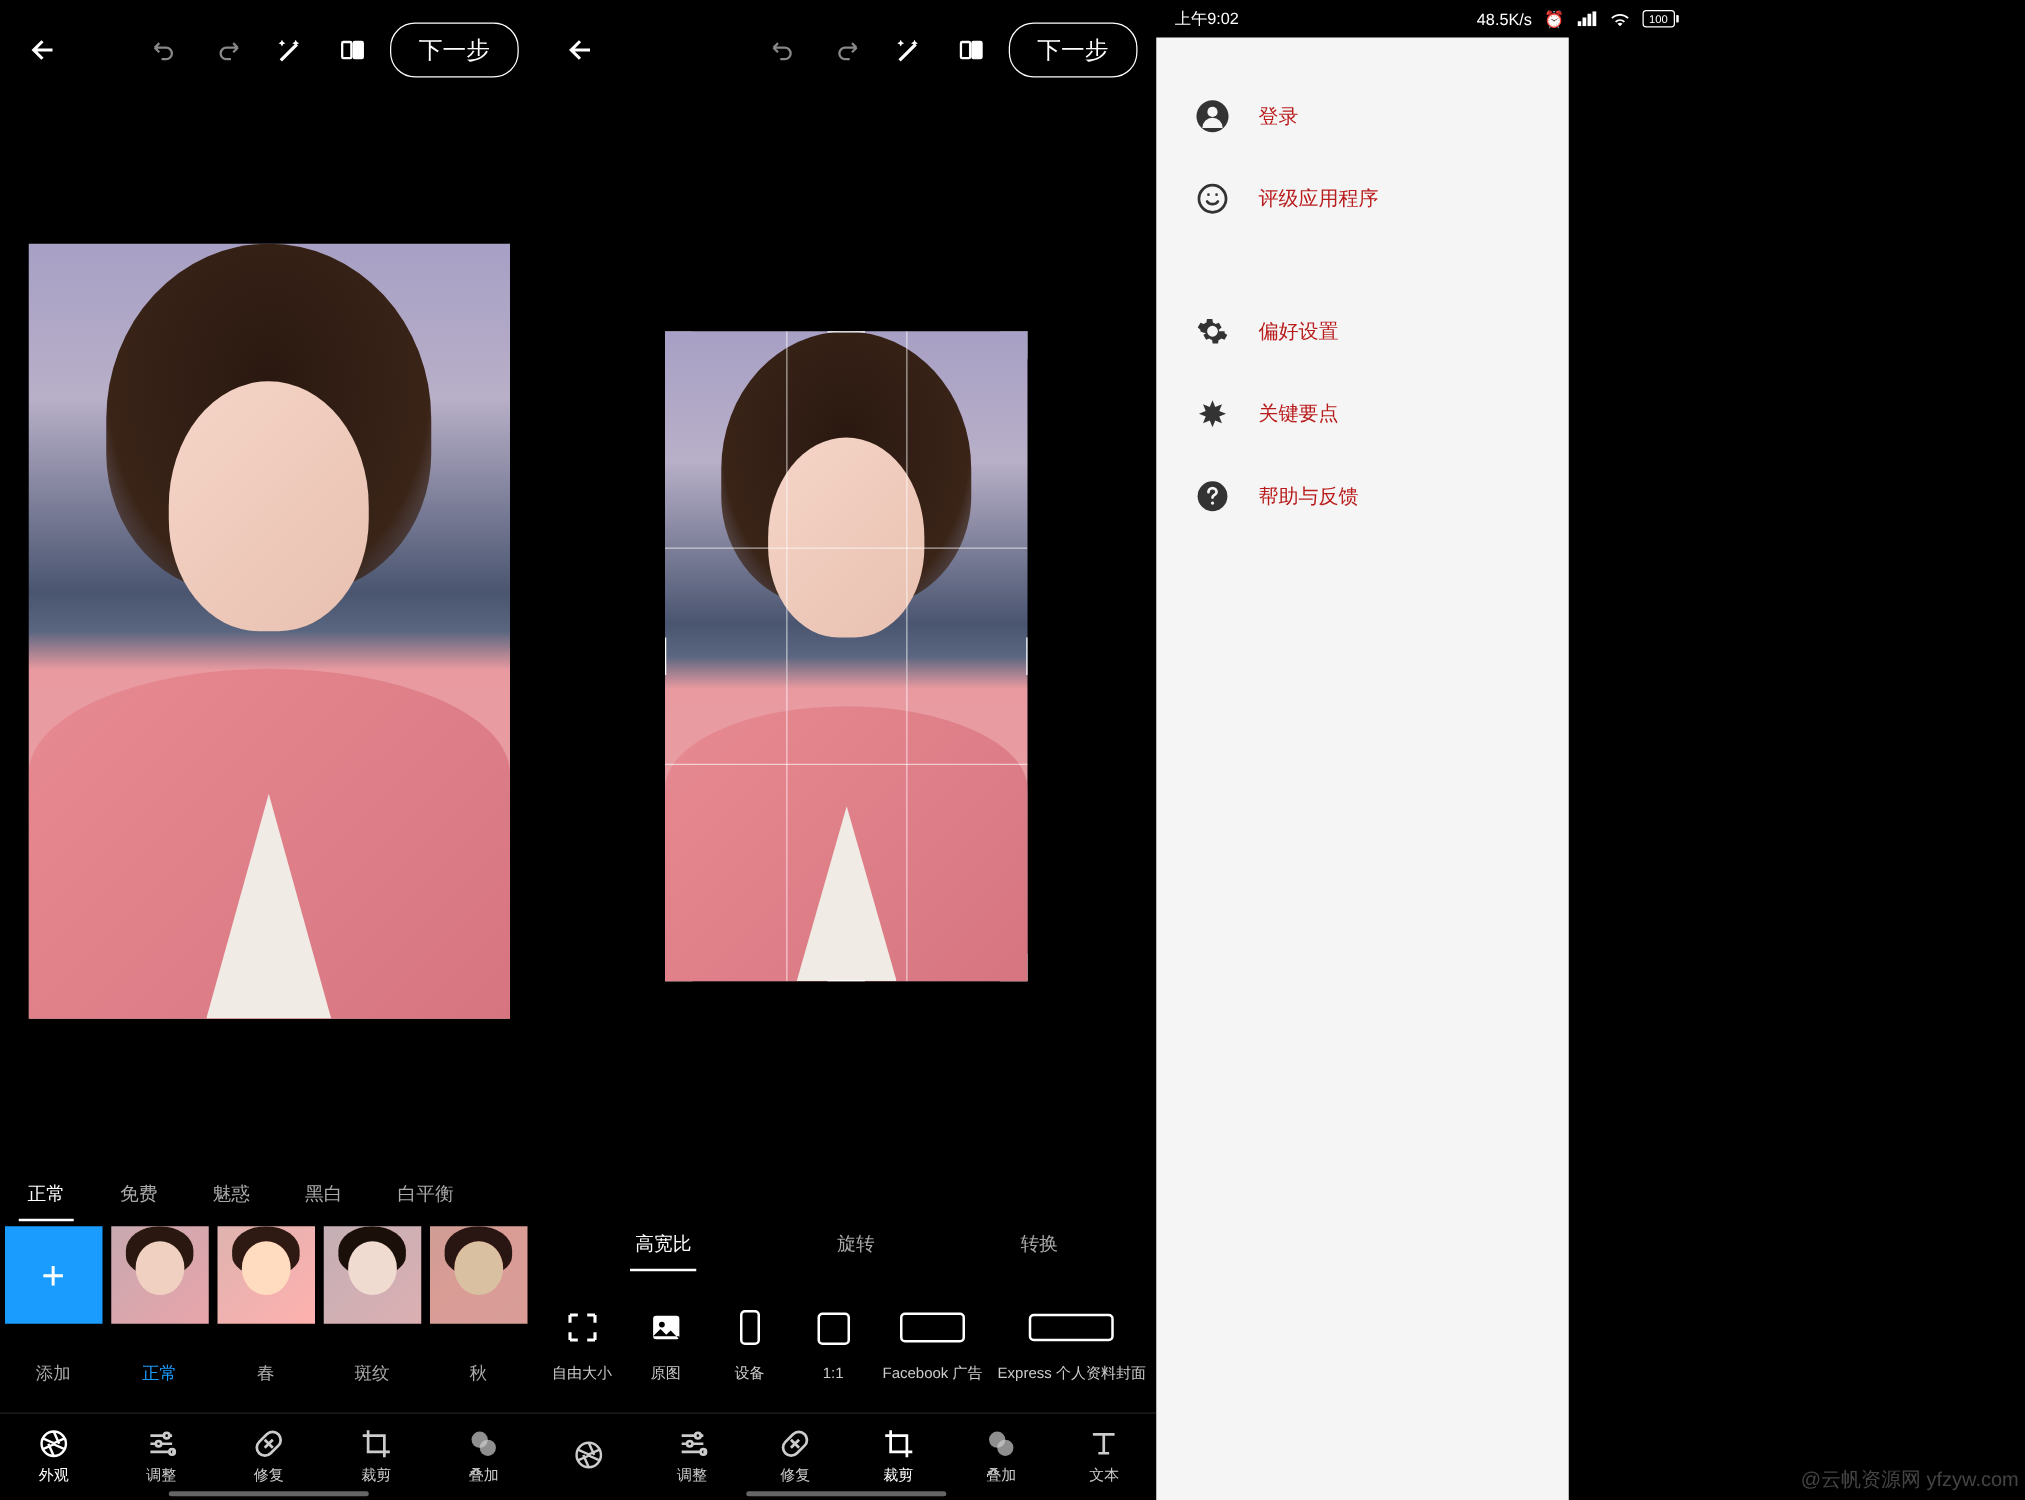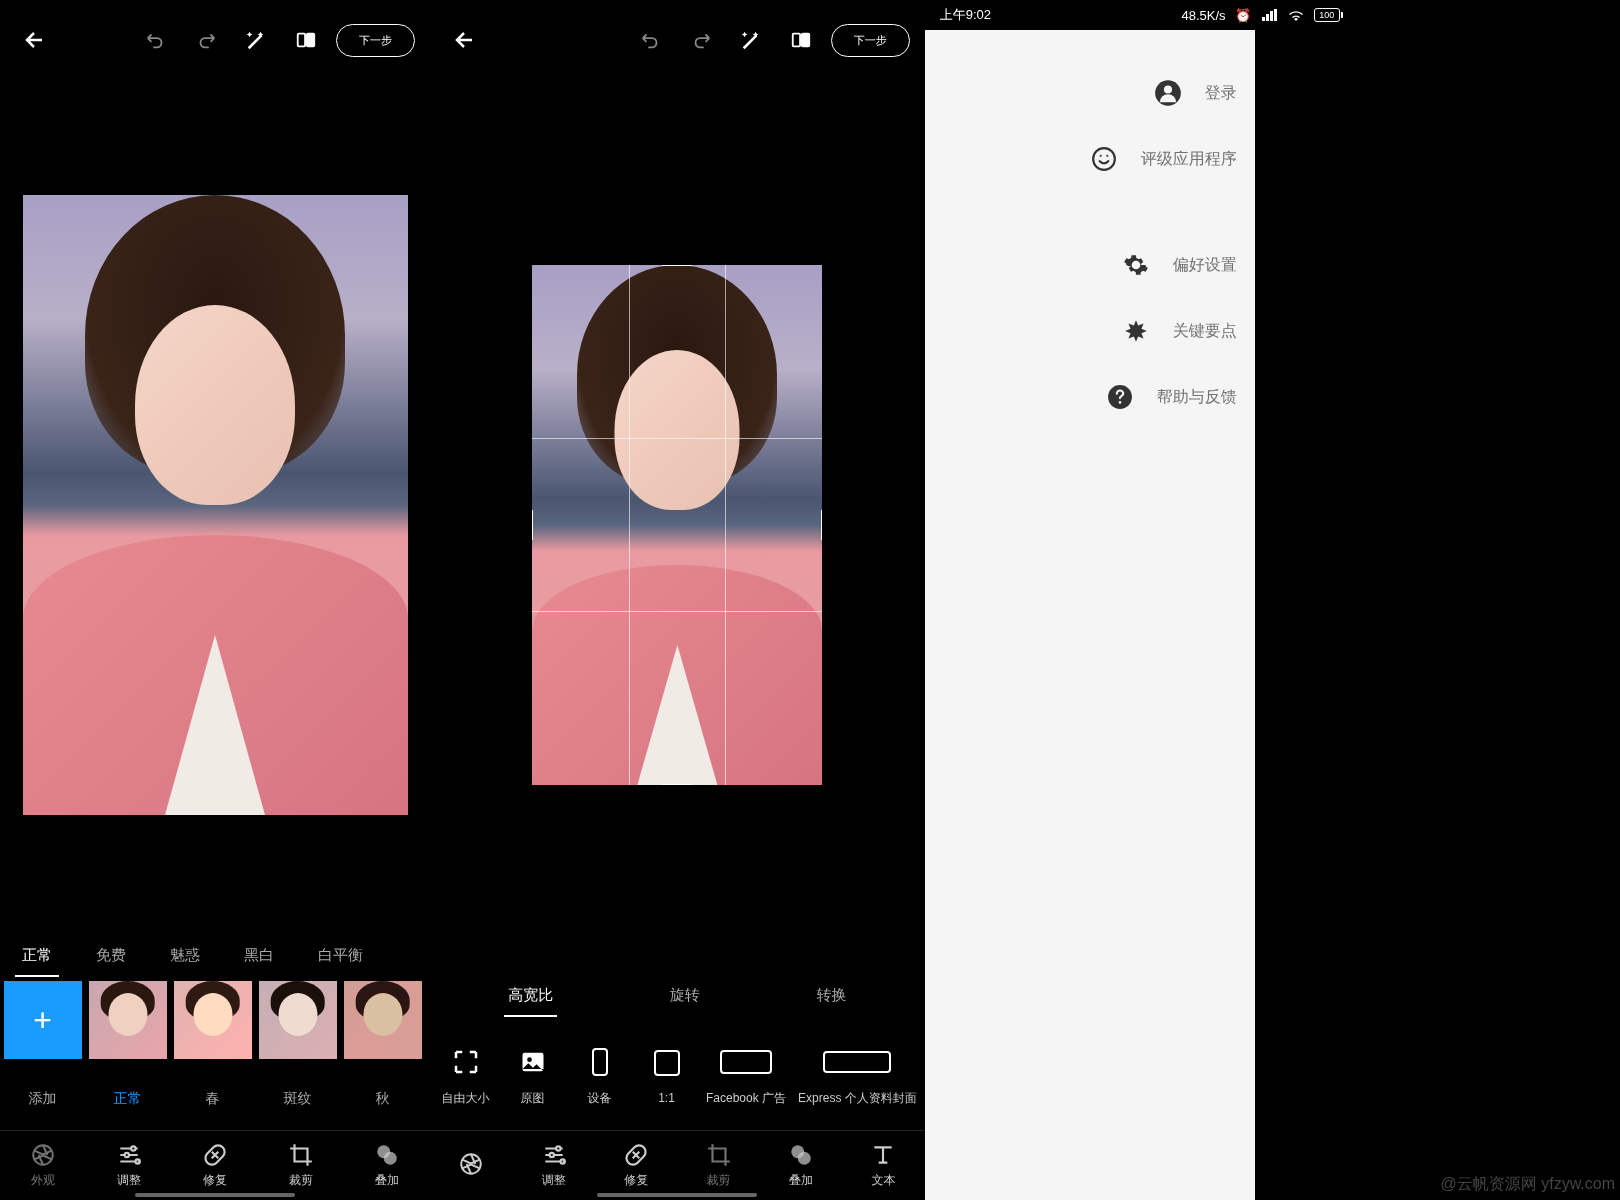--- a/index.html
+++ b/index.html
@@ -3,21 +3,21 @@
 <meta charset="utf-8">
 <style>
 * { margin:0; padding:0; box-sizing:border-box; }
 body { background:#000; font-family:-apple-system,BlinkMacSystemFont,"Segoe UI",sans-serif; width:1620px; height:1200px; overflow:hidden; color:#fff; position:relative; }
 .container { display:flex; width:100%; height:100%; }
 .panel { flex:0 0 430px; height:100%; display:flex; flex-direction:column; background:#000; position:relative; }
 .panel-right { flex:0 0 430px; background:#000; }
 .topbar { height:80px; display:flex; align-items:center; padding:0 15px; gap:10px; }
 .topbar-spacer { flex:1; }
 .icon-btn { width:40px; height:40px; display:flex; align-items:center; justify-content:center; cursor:pointer; color:#fff; }
-.next-btn { border:1.5px solid #fff; border-radius:20px; padding:8px 22px; font-size:11px; cursor:pointer; color:#fff; }
+.next-btn { border:1.5px solid #fff; border-radius:20px; padding:8px 22px; font-size:19px; cursor:pointer; color:#fff; }
 .canvas { flex:1; display:flex; align-items:center; justify-content:center; position:relative; }
 .photo { width:385px; height:620px; background:linear-gradient(180deg,#a8a0c5 0%,#b8afc8 20%,#4a5570 45%,#5a6680 50%,#e89aa0 55%,#e8a5aa 100%); position:relative; overflow:hidden; }
 .photo-hair { position:absolute; top:0; left:50%; transform:translateX(-50%); width:260px; height:280px; background:radial-gradient(ellipse at 50% 40%,#2a1810 0%,#3a2418 70%,transparent 100%); border-radius:50% 50% 40% 40%; }
 .photo-face { position:absolute; top:110px; left:50%; transform:translateX(-50%); width:160px; height:200px; background:linear-gradient(135deg,#f5d5c8 0%,#e8c0b0 100%); border-radius:50% 50% 45% 45%; }
 .photo-sweater { position:absolute; bottom:0; left:0; right:0; height:280px; background:linear-gradient(135deg,#e88a92 0%,#d67580 100%); border-radius:50% 50% 0 0/30% 30% 0 0; }
 .photo-inner { position:absolute; bottom:0; left:50%; transform:translateX(-50%); width:100px; height:180px; background:#f0ebe5; clip-path:polygon(50% 0,100% 100%,0 100%); }
 .crop-overlay { position:absolute; inset:0; }
 .crop-line { position:absolute; background:rgba(255,255,255,0.6); }
 .crop-line.h { left:0; right:0; height:1px; }
 .crop-line.v { top:0; bottom:0; width:1px; }
@@ -40,29 +40,29 @@
 .thumb-labels { display:flex; height:40px; }
 .thumb-label { width:85px; text-align:center; font-size:14px; color:#aaa; flex-shrink:0; }
 .thumb-label.active { color:#1a9cff; }
 .ratio-row { display:flex; height:110px; align-items:center; gap:12px; padding:0 8px; overflow:hidden; }
 .ratio-item { display:flex; flex-direction:column; align-items:center; gap:10px; cursor:pointer; flex-shrink:0; min-width:55px; }
 .ratio-icon { height:36px; display:flex; align-items:center; justify-content:center; }
 .ratio-box { border:2px solid #fff; border-radius:4px; }
 .ratio-label { font-size:12px; color:#ccc; white-space:nowrap; }
 .bottom-nav { height:70px; display:flex; border-top:1px solid #222; }
 .nav-item { flex:1; display:flex; flex-direction:column; align-items:center; justify-content:center; gap:4px; cursor:pointer; color:#ccc; }
-.nav-item.active { color:#737373;align-items:center; }
+.nav-item.active { color:#ffffff;align-items:center; }
 .nav-icon { width:26px; height:26px; display:flex; align-items:center; justify-content:center; }
 .nav-label { font-size:12px; }
 .home-indicator { position:absolute; bottom:3px; left:50%; transform:translateX(-50%); width:160px; height:4px; background:#666; border-radius:2px; }
 
 .statusbar { height:30px; display:flex; align-items:center; justify-content:space-between; padding:0 15px; font-size:13px; color:#fff; }
 .statusbar-right { display:flex; align-items:center; gap:10px; }
 .menu-sheet { background:#f5f5f5; margin:0 0 0 0; height:calc(100% - 30px); width:330px; padding:30px 0; }
-.menu-item { display:flex; align-items:center; gap:22px; padding:18px 18px; cursor:pointer; color:#737373;justify-content:flex-end; }
+.menu-item { display:flex; align-items:center; gap:22px; padding:18px 30px; cursor:pointer; color:#b91c1c; }
 .menu-icon { width:30px; height:30px; display:flex; align-items:center; justify-content:center; flex-shrink:0; }
 .menu-label { font-size:16px; }
 .menu-gap { height:40px; }
 svg { display:block; }
 .filter-warm { filter:sepia(0.3) saturate(1.3) hue-rotate(-10deg); }
 .filter-bw { filter:grayscale(0.4) contrast(1.1); }
 .filter-autumn { filter:sepia(0.5) saturate(1.5) hue-rotate(-20deg) brightness(0.85); }
 .watermark { position:absolute; bottom:5px; right:5px; font-size:16px; color:#444; }
 .battery { width:26px; height:14px; border:1.5px solid #fff; border-radius:3px; position:relative; display:flex; align-items:center; justify-content:center; font-size:9px; }
 .battery::after { content:''; position:absolute; right:-4px; top:3px; width:2px; height:6px; background:#fff; border-radius:0 1px 1px 0; }

